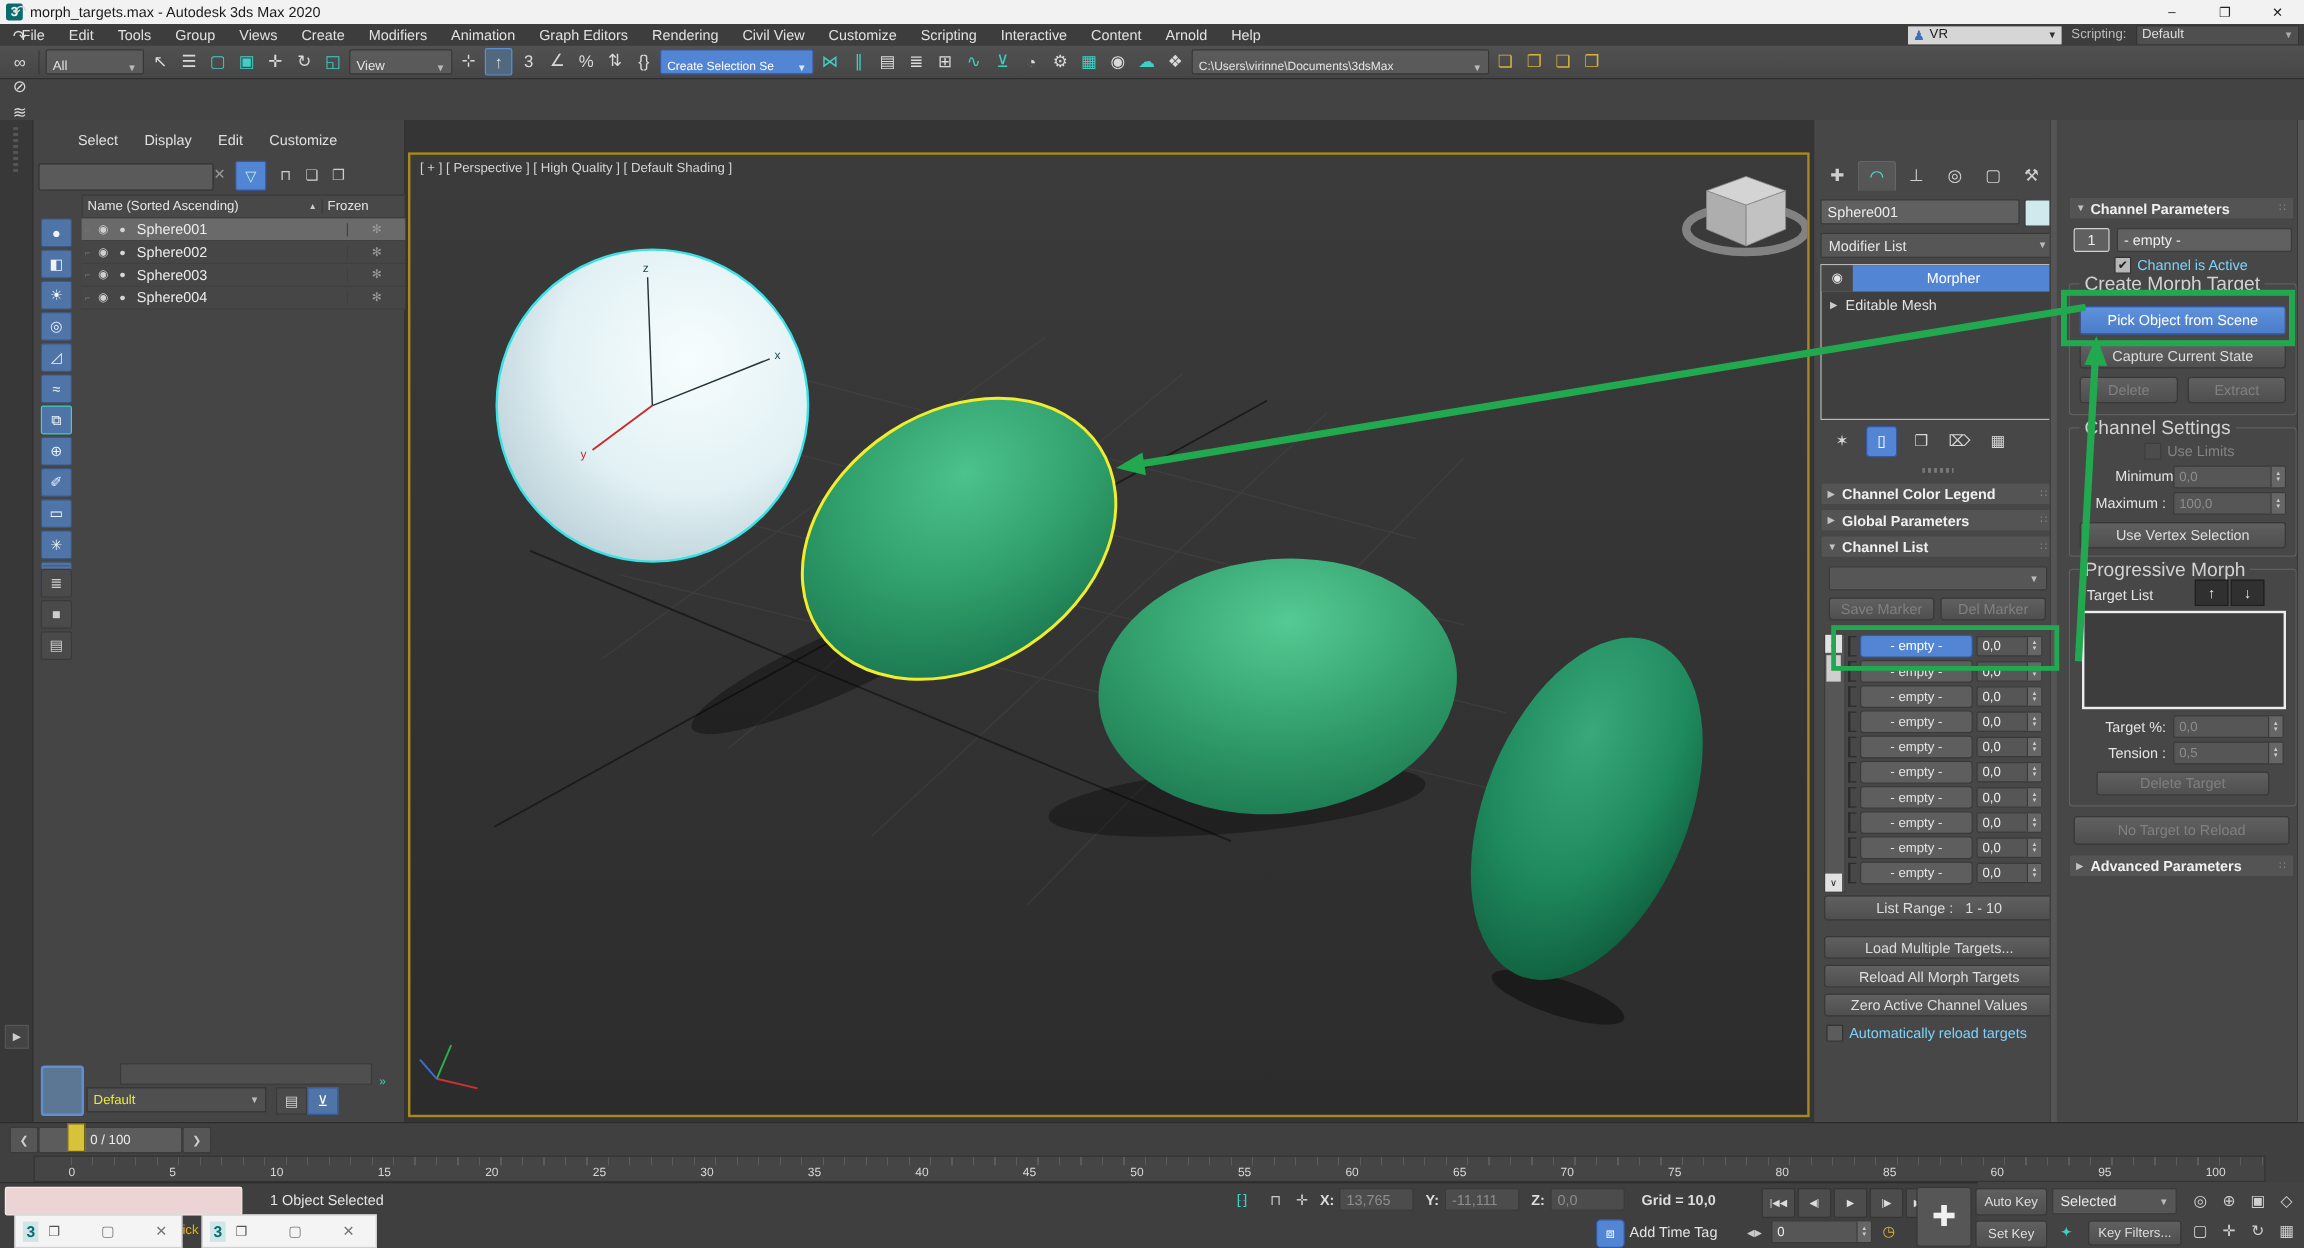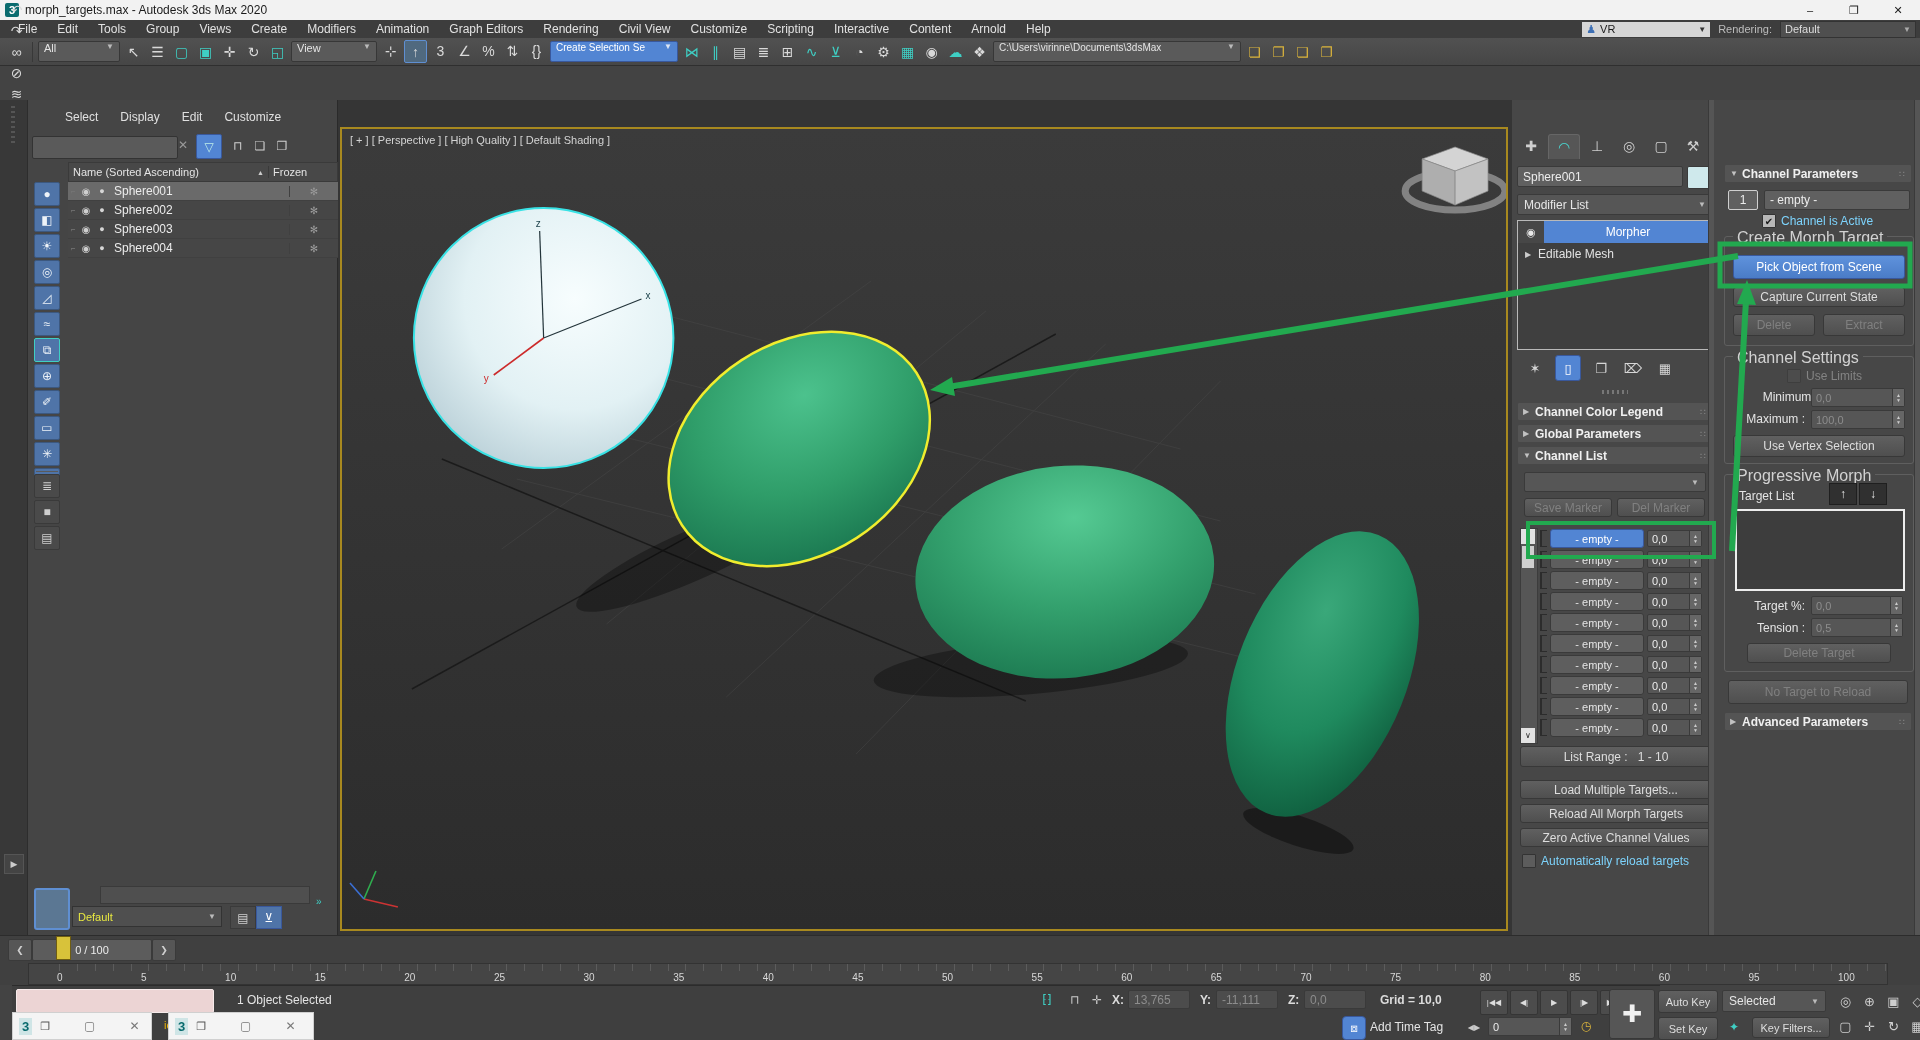--- a/index.html
+++ b/index.html
@@ -30,21 +30,21 @@
          padding:0 4px;color:#ddd;}
   .ws-dd i{margin-left:auto;font-style:normal;font-size:8px;color:#aaa;}
   
   .toolbar{position:absolute;left:0;top:38px;width:1920px;height:28px;background:linear-gradient(#515151,#464646);
            display:flex;align-items:center;gap:3px;padding-left:6px;border-bottom:1px solid #2f2f2f;box-sizing:border-box;}
   .ti{width:21px;height:21px;display:flex;align-items:center;justify-content:center;font-size:14px;color:#d9d9d9;border-radius:2px;}
   .ti.accent{color:#3fcfc4;}
   .ti.warn{color:#d8b23c;}
   .ti.active{border:1px solid #5f8fd2;background:#50697f;}
   .tsep{width:1px;height:20px;background:#383838;margin:0 2px;}
-  .dd{height:19px;background:#5a5a5a;border:1px solid #373737;border-radius:2px;display:flex;align-items:flex-start;
+  .dd{height:19px;background:#5a5a5a;border:1px solid #373737;border-radius:2px;display:flex;align-items:flex-end;
       padding:0 5px;color:#e4e4e4;gap:6px;}
   .dd i{margin-left:auto;font-style:normal;font-size:8px;color:#bbb;}
   
   .ribbon{position:absolute;left:0;top:66px;width:1920px;height:17px;background:#3a3a3a;display:flex;align-items:flex-end;padding-left:26px;box-sizing:border-box;}
   .rtab{padding:1px 14px;color:#9f9f9f;font-size:12px;}
   .rtab.active{background:#4d4d4d;color:#e8e8e8;}
   .rdd{width:26px;height:13px;background:#555;border:1px solid #333;border-radius:2px;margin:0 0 1px 8px;
        display:flex;align-items:center;justify-content:center;font-size:7px;color:#ccc;}
   .ribbon2{position:absolute;left:0;top:83px;width:1920px;height:17px;background:#474747;border-bottom:1px solid #2d2d2d;box-sizing:border-box;}
   .polytab{position:absolute;left:10px;top:0;padding:1px 12px;background:#525252;border:1px solid #5f5f5f;border-bottom:none;
@@ -160,21 +160,21 @@
   .tfield{position:absolute;left:32px;top:3px;width:118px;height:20px;background:#5c5c5c;border:1px solid #3a3a3a;
           border-radius:2px;display:flex;align-items:center;justify-content:center;color:#ececec;}
   .ruler{position:absolute;left:28px;top:27px;width:1860px;height:22px;background:#454545;border:1px solid #333;
          box-sizing:border-box;
          background-image:repeating-linear-gradient(90deg,#5c5c5c 0 1px,transparent 1px 17.9px);
          background-size:100% 7px;background-repeat:no-repeat;background-position:30px 0;}
   .tick-labels{position:absolute;left:30px;top:8px;width:1798px;display:flex;justify-content:space-between;}
   .tick-labels span{color:#d8d8d8;font-size:10px;transform:translateX(-2px);}
   .playhead{position:absolute;left:56px;top:936px;width:13px;height:22px;background:#d8c23a;border:1px solid #6f5d12;z-index:8;}
   
-  .statusbar{position:absolute;left:0;top:985px;width:1648px;height:55px;background:#3f3f3f;border-top:1px solid #2c2c2c;box-sizing:border-box;margin-left:12px;}
+  .statusbar{position:absolute;left:0;top:985px;width:1648px;height:55px;background:#3f3f3f;border-top:1px solid #2c2c2c;box-sizing:border-box;}
   .pinkbox{position:absolute;left:4px;top:3px;width:196px;height:22px;background:#ecd4d4;border:1px solid #f6eaea;border-radius:2px;}
   .stat-txt{position:absolute;left:225px;top:7px;color:#e4e4e4;font-size:12px;}
   .prompt-frag{position:absolute;left:152px;top:33px;color:#eab308;font-size:11px;}
   .sb-ico{position:absolute;width:20px;height:20px;display:flex;align-items:center;justify-content:center;color:#c9c9c9;font-size:12px;}
   .coord-lbl{position:absolute;top:7px;color:#dcdcdc;font-size:12px;font-weight:bold;}
   .coord-fld{position:absolute;top:4px;width:62px;height:19px;}
   .timetag-ico{position:absolute;left:1330px;top:30px;width:22px;height:22px;background:#5285d3;border:1px solid #39589c;
                border-radius:4px;color:#fff;display:flex;align-items:center;justify-content:center;font-size:12px;}
   .timetag-lbl{position:absolute;left:1358px;top:34px;color:#e4e4e4;font-size:12px;}
   .pb{display:flex;gap:2px;position:absolute;left:1468px;top:4px;}
@@ -231,21 +231,21 @@
         <span class="menu-item">Content</span>
         <span class="menu-item">Arnold</span>
         <span class="menu-item">Help</span>
       </div>
     <div class="mb-right">
       <span class="user-dd">
         <span class="person">♟</span>
         <span>VR</span>
           <i>▼</i>
       </span>
-      <span class="ws-label">Rendering:</span>
+      <span class="ws-label">Scripting:</span>
       <span class="ws-dd">
         <span>Default</span>
           <i>▼</i>
       </span>
     </div>
   </div>
 
   <div class="toolbar">
     <span>
 

